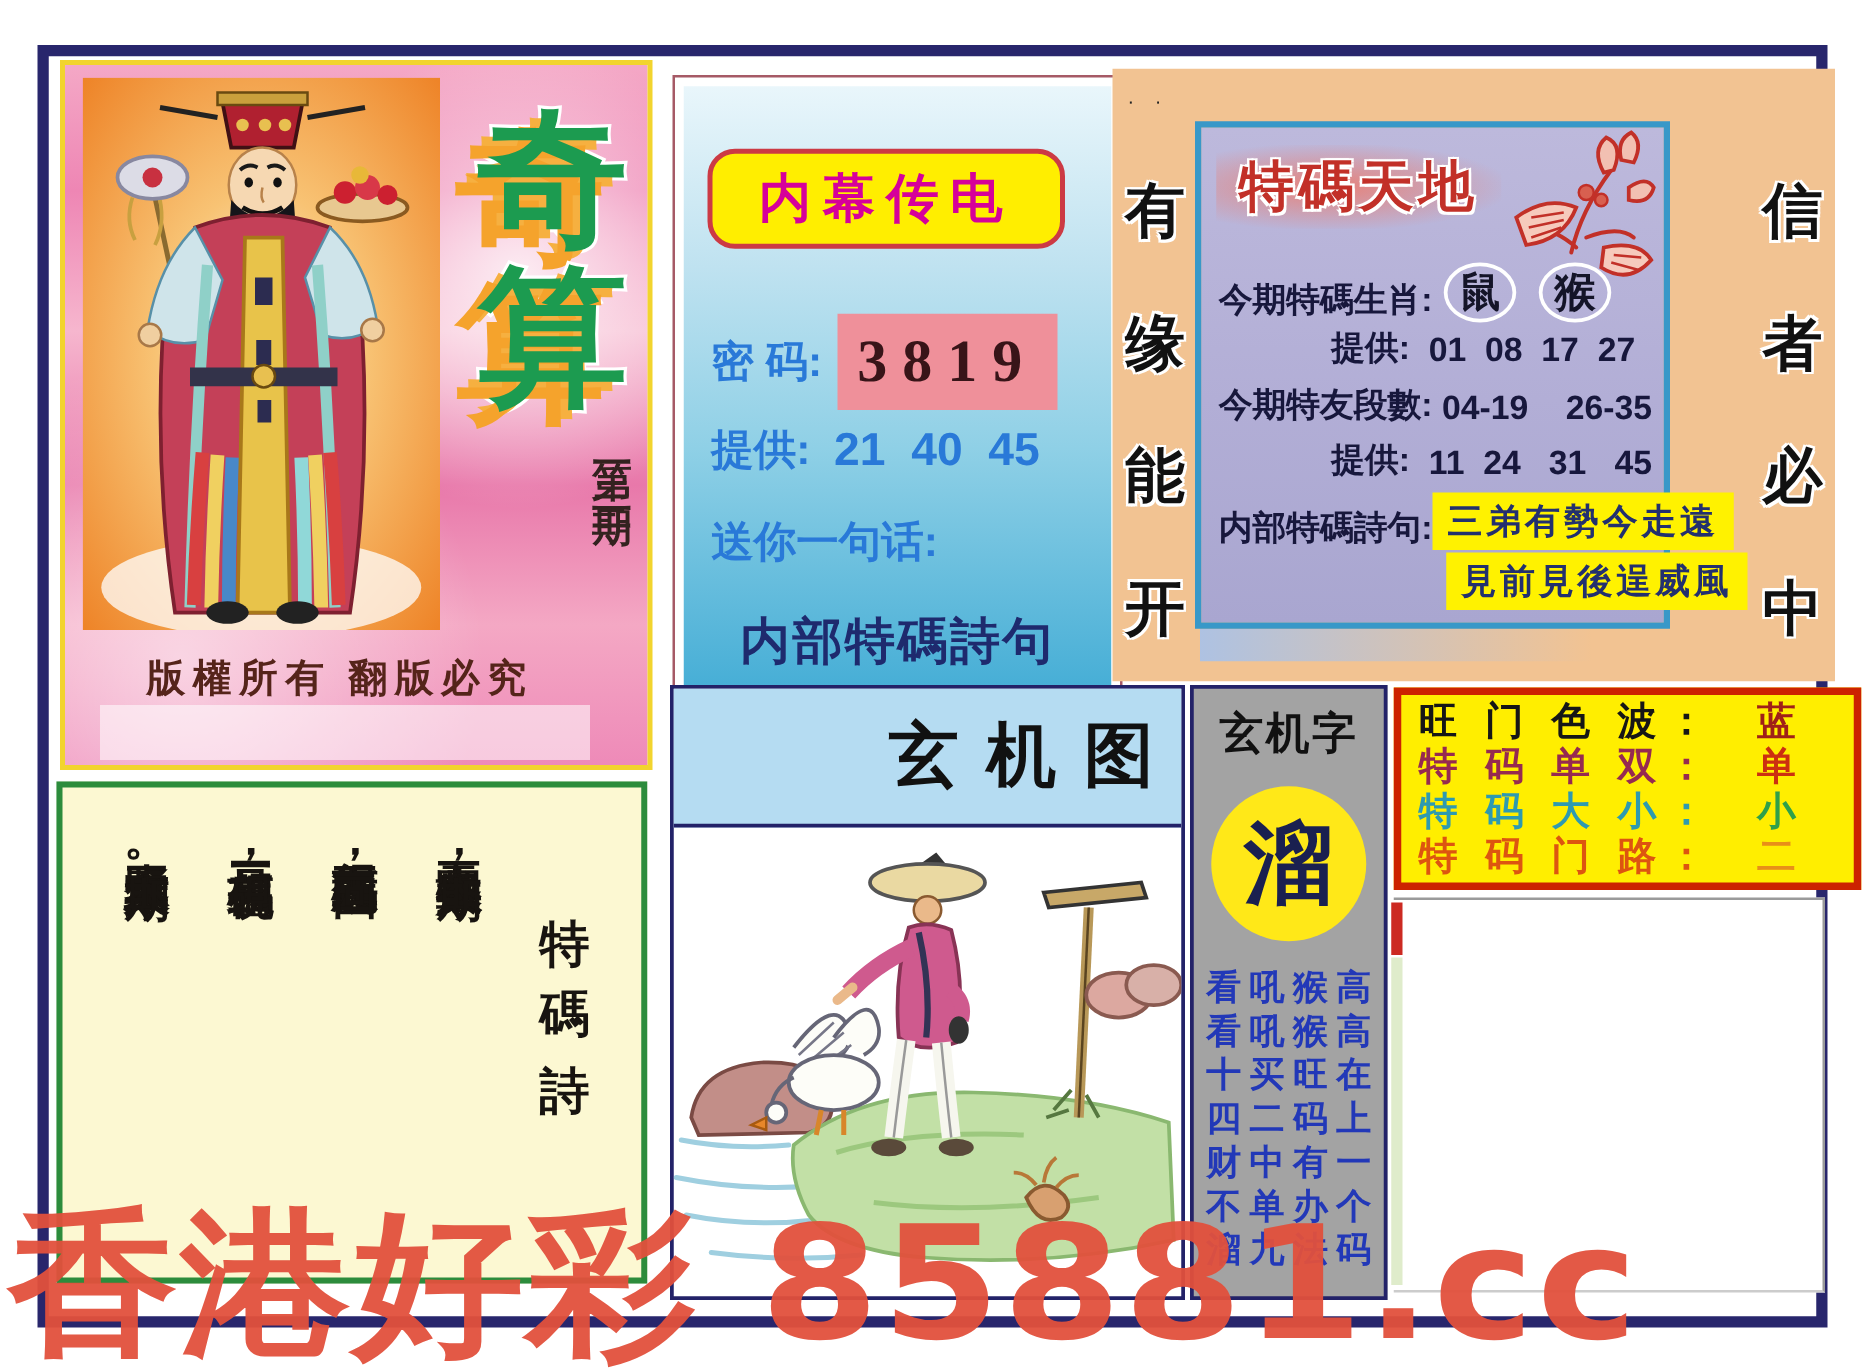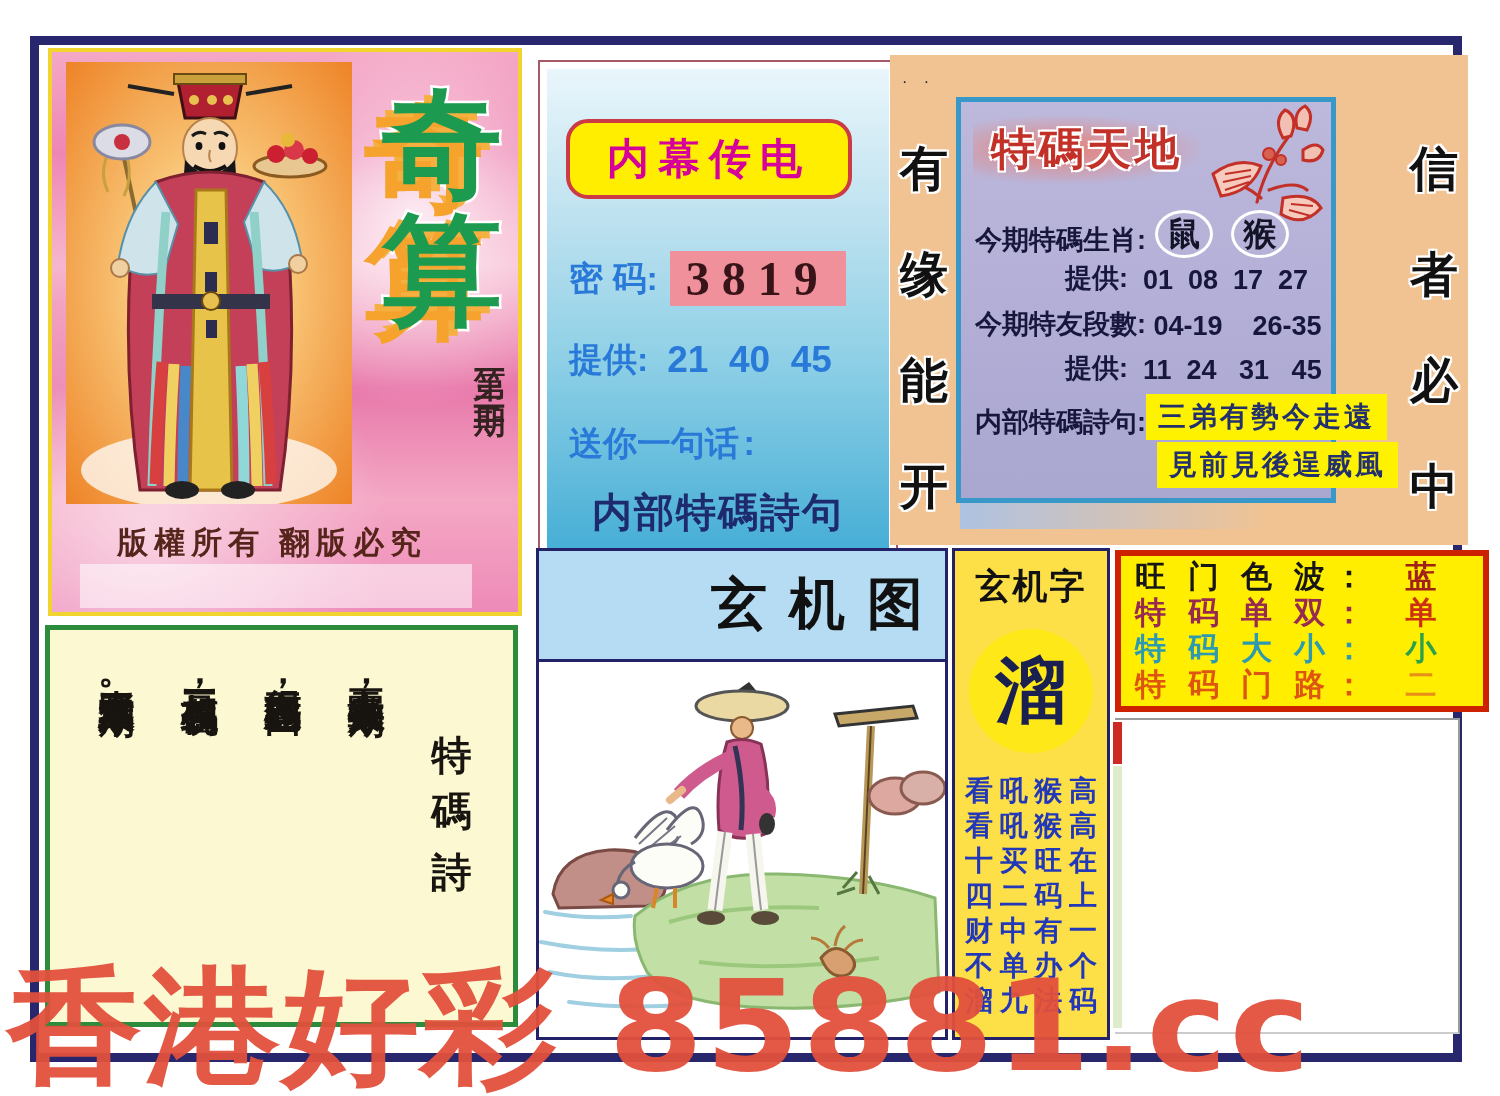--- a/index.html
+++ b/index.html
@@ -37,21 +37,21 @@
   .panelB{position:absolute;left:538px;top:60px;width:342px;height:482px;
       border:2px solid #a65a66;background:#ffffff;padding:7px;}
   .panelB .inner{position:relative;width:100%;height:100%;
       background:linear-gradient(180deg,#e9f6fb 0%,#bfe2f0 30%,#8fd0e6 60%,#46aed6 100%);}
   .bheader{position:absolute;left:19px;top:50px;width:278px;height:72px;border:4px solid #cc3a44;
       border-radius:22px;background:#ffee00;display:flex;align-items:center;justify-content:center;}
   .bheader span{font-size:42px;font-weight:900;color:#d6009a;letter-spacing:9px;}
   .brow{position:absolute;left:22px;white-space:pre;display:flex;align-items:center;}
   .blabel{font-size:34px;font-weight:700;color:#2979d8;white-space:pre;}
   .bpwd{font-family:"Liberation Serif",serif;font-size:48px;font-weight:900;color:#381418;
-      background:#ef909a;padding:0 16px;margin-left:12px;letter-spacing:12px;}
+      background:#ef909a;padding:11px 16px;margin-left:12px;letter-spacing:12px;}
   .bnums{font-size:37px;font-weight:700;color:#2979d8;white-space:pre;}
   .bmessage{position:absolute;left:0;top:416px;width:100%;text-align:center;
       font-size:40px;font-weight:900;color:#1e2a6e;letter-spacing:2px;}
 
   
   .panelC{position:absolute;left:890px;top:55px;width:578px;height:490px;background:#f2c392;}
   .cdots{position:absolute;left:12px;top:18px;font-size:16px;color:#222;letter-spacing:6px;}
   .vcol{position:absolute;top:82px;height:382px;width:52px;display:flex;flex-direction:column;
       justify-content:space-between;align-items:center;}
   .vcol.left{left:8px;} .vcol.right{right:8px;}
@@ -88,21 +88,21 @@
   
   .panelE{position:absolute;left:536px;top:548px;width:406px;height:486px;
       border:3px solid #232268;background:#ffffff;}
   .eheader{height:108px;background:#b5dcf2;border-bottom:3px solid #232268;
       display:flex;align-items:center;justify-content:flex-end;}
   .eheader span{font-size:56px;font-weight:900;color:#111;letter-spacing:22px;padding-left:22px;}
   .escene{position:absolute;left:0;top:111px;width:406px;height:372px;}
 
   
   .panelF{position:absolute;left:952px;top:548px;width:152px;height:486px;
-      border:3px solid #232268;background:#fde047;text-decoration:underline;}
+      border:3px solid #232268;background:#a3a3a3;text-decoration:underline;}
   .ftitle{position:absolute;left:0;top:12px;width:100%;text-align:center;
       font-size:35px;font-weight:900;color:#111;letter-spacing:2px;}
   .fcircle{position:absolute;left:14px;top:78px;width:124px;height:124px;border-radius:50%;
       background:#ffe818;display:flex;align-items:center;justify-content:center;}
   .fcircle span{font-size:72px;font-weight:900;color:#1a2050;font-family:"Liberation Serif",serif;}
   .frows{position:absolute;left:10px;top:222px;width:132px;}
   .frow{width:100%;text-align:justify;text-align-last:justify;font-size:28px;font-weight:900;
       color:#2238b8;line-height:35px;font-family:"Liberation Serif",serif;}
 
   
@@ -225,21 +225,21 @@
         <span>内幕传电</span>
       </div>
       <div class="brow" style="top:182px;">
         <span class="blabel">密 码:</span>
         <span class="bpwd">3819</span>
       </div>
       <div class="brow" style="top:268px;">
         <span class="blabel">提供:  </span>
         <span class="bnums">21  40  45</span>
       </div>
-      <div class="brow" style="top:352px;font-family:Liberation Mono, monospace;">
+      <div class="brow" style="top:342px;">
         <span class="blabel">送你一句话:</span>
       </div>
       <div class="bmessage">内部特碼詩句</div>
     </div>
   </div>
 
   <div class="panelC">
     <div class="cdots">· ·</div>
     <div class="vcol left">
       <span class="vchar">有</span>

